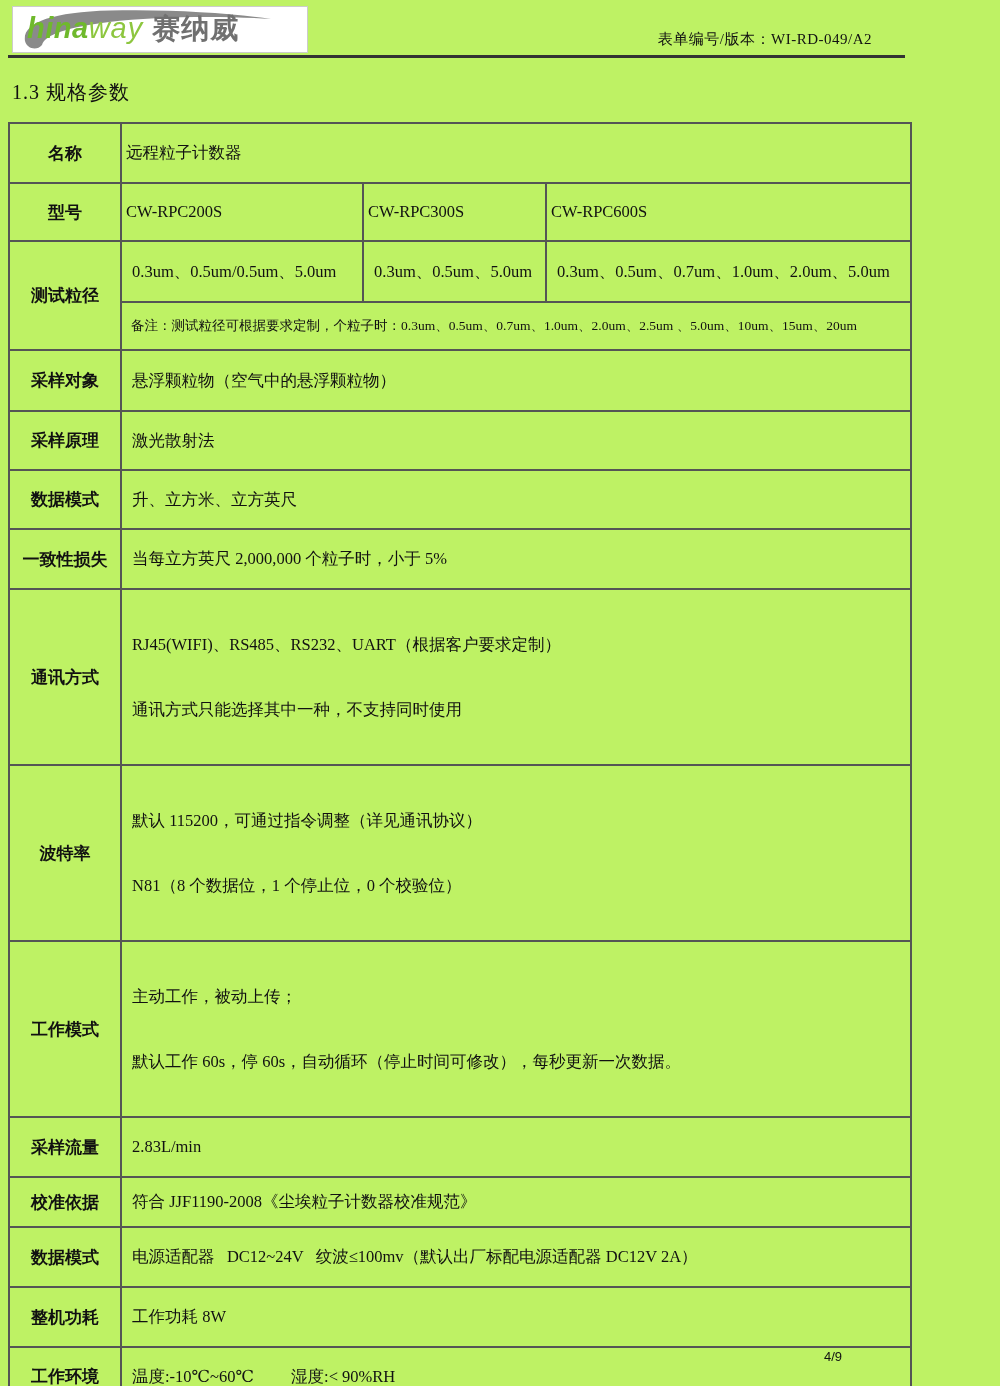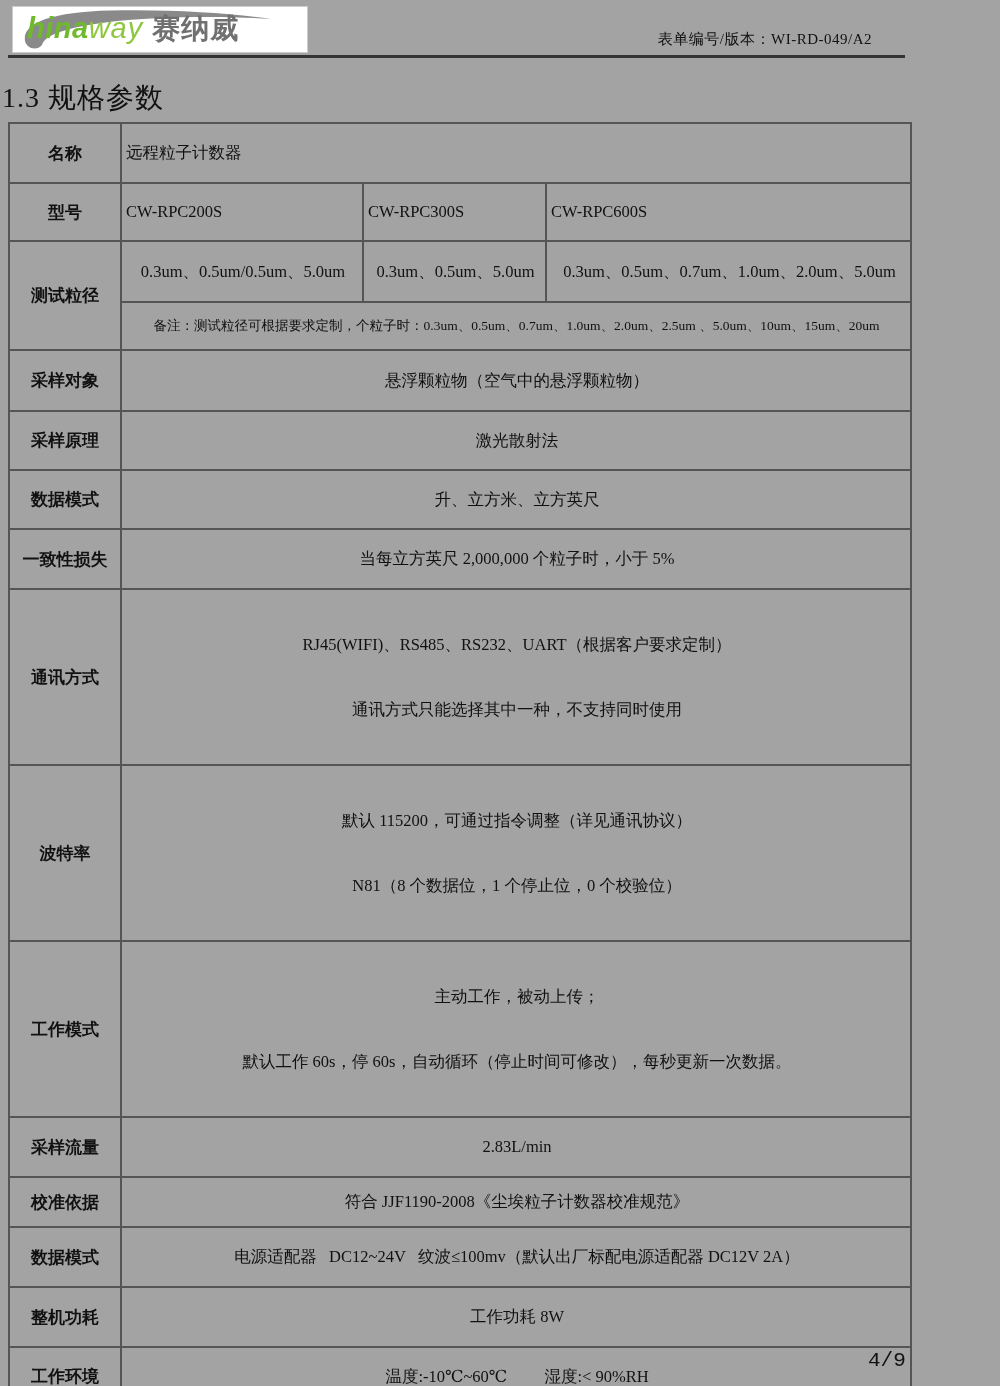--- a/index.html
+++ b/index.html
@@ -1,18 +1,18 @@
 <!DOCTYPE html>
 <html><head>
 <meta charset="utf-8">
 <style>
   * { margin:0; padding:0; box-sizing:border-box; }
   html,body { background:#ffffff; }
   .page {
-    position:relative; width:1000px; height:1386px; background:#a3a3a3;
+    position:relative; width:1000px; height:1386px; background:#bef264;
     font-family:"Liberation Serif","DejaVu Serif",serif; color:#1a1a1a;
     overflow:hidden; margin:0 auto;
   }
   
   .logo-box {
     position:absolute; left:12px; top:6px; width:296px; height:47px;
     border:1px solid #cccccc; background:#fff;
   }
   .swoosh-svg { position:absolute; left:2px; top:1px; width:288px; height:44px; }
   .logo-text {
@@ -23,42 +23,42 @@
   .logo-way  { font-style:italic; font-weight:400; font-size:29px; color:#8dc63f; letter-spacing:1px; }
   .logo-cn   { font-weight:900; font-size:28px; color:#707070; margin-left:9px; letter-spacing:1px; }
   .doc-no {
     position:absolute; top:30px; right:128px; font-size:15px; color:#111;
     letter-spacing:0.5px;
   }
   .header-rule {
     position:absolute; left:8px; top:55px; width:897px; height:3px; background:#333333;
   }
   .section-title {
-    position:absolute; left:2px; top:79px; font-size:28px; color:#111; letter-spacing:1px;
+    position:absolute; left:12px; top:79px; font-size:20px; color:#111; letter-spacing:1px;
   }
   
   table.spec-table {
     position:absolute; left:8px; top:122px; width:902px;
     border-collapse:collapse; table-layout:fixed;
   }
   .spec-table th, .spec-table td {
     border:2px solid #555555; vertical-align:middle;
-    font-size:16.5px; color:#111;text-align:center;
+    font-size:16.5px; color:#111;
   }
   .spec-table th {
     font-weight:bold; font-size:17px; padding:0 4px;font-family:Liberation Mono, monospace;
   }
   .spec-table td { padding:2px 8px 2px 10px; white-space:pre-wrap; }
   td.center { text-align:left; padding:2px 4px; }
   td.note-cell { font-size:13.5px; padding-left:9px; }
   .line { line-height:25px; }
   
   .page-number {
-    position:absolute; left:868px; top:1349px; font-size:21px; color:#111;
-    font-family:Liberation Mono, monospace;
+    position:absolute; left:824px; top:1349px; font-size:13px; color:#111;
+    font-family:Liberation Sans, sans-serif;
   }
 </style>
 </head>
 <body>
 
 <div class="page">
 
   <div class="logo-box">
     <svg class="swoosh-svg" viewBox="0 0 288 44" preserveAspectRatio="none">
       <path d="M 10 33 C 7 15, 36 4, 95 2.5 C 155 1, 215 5, 256 11

